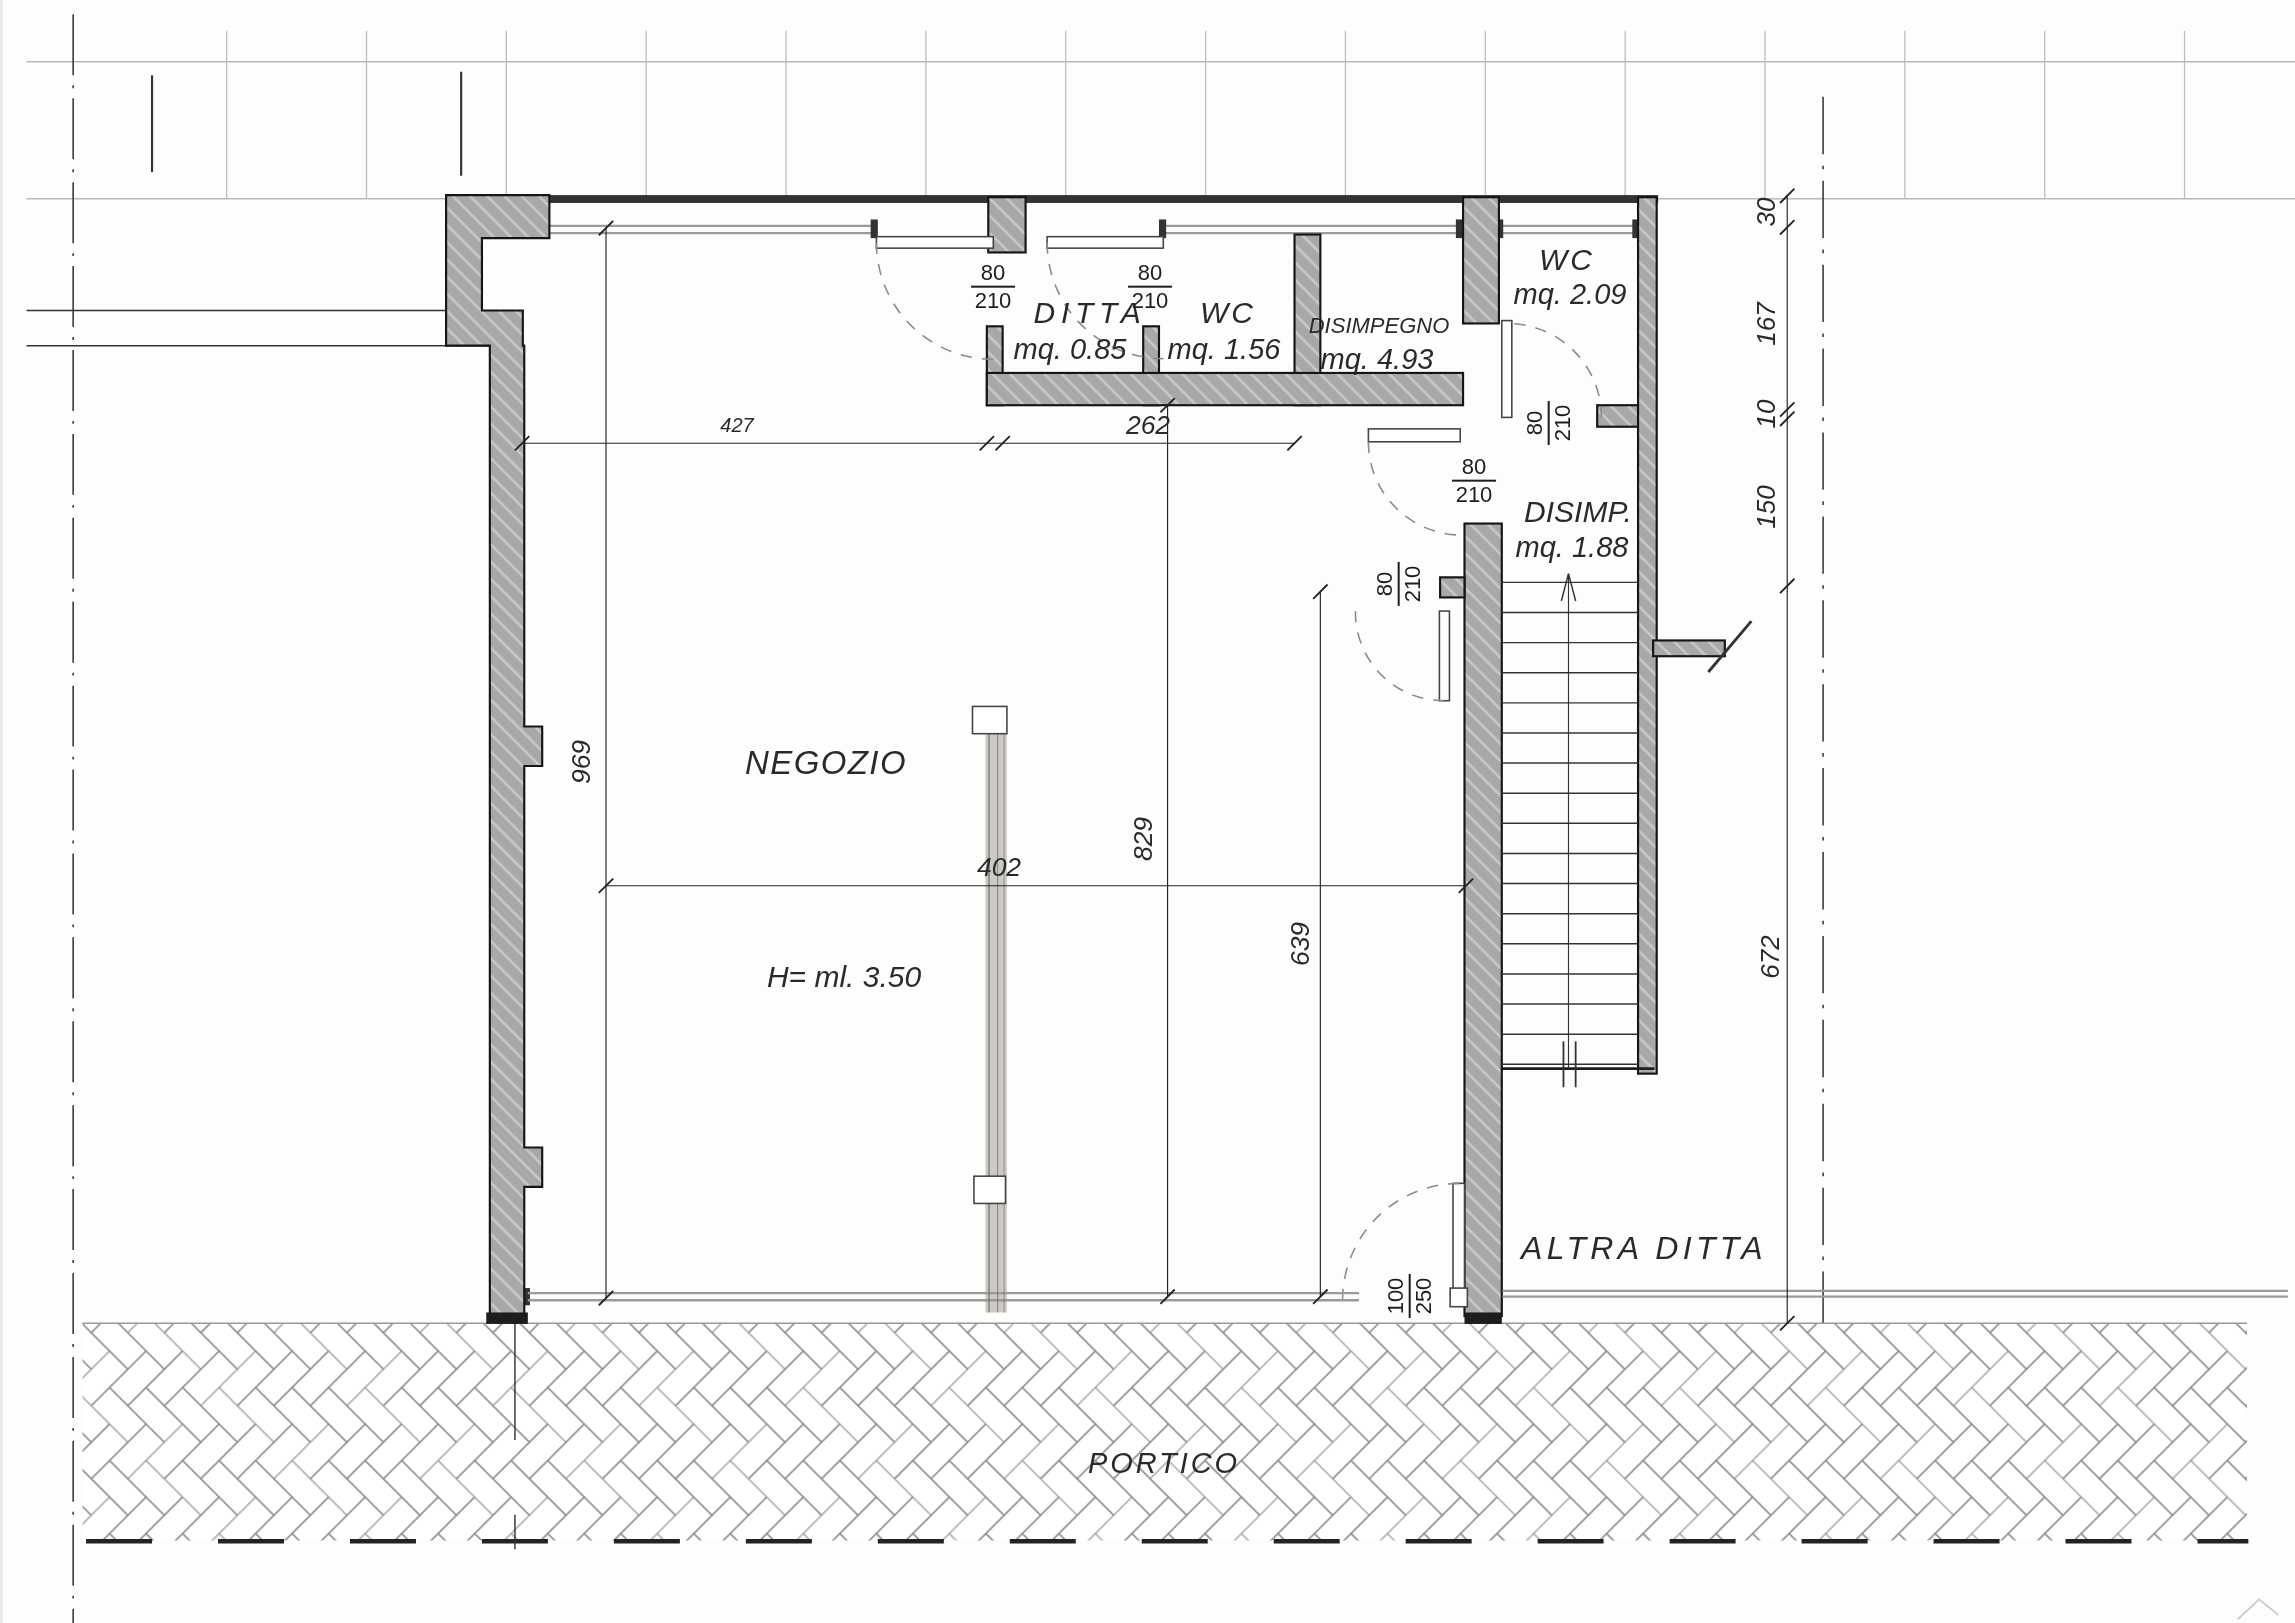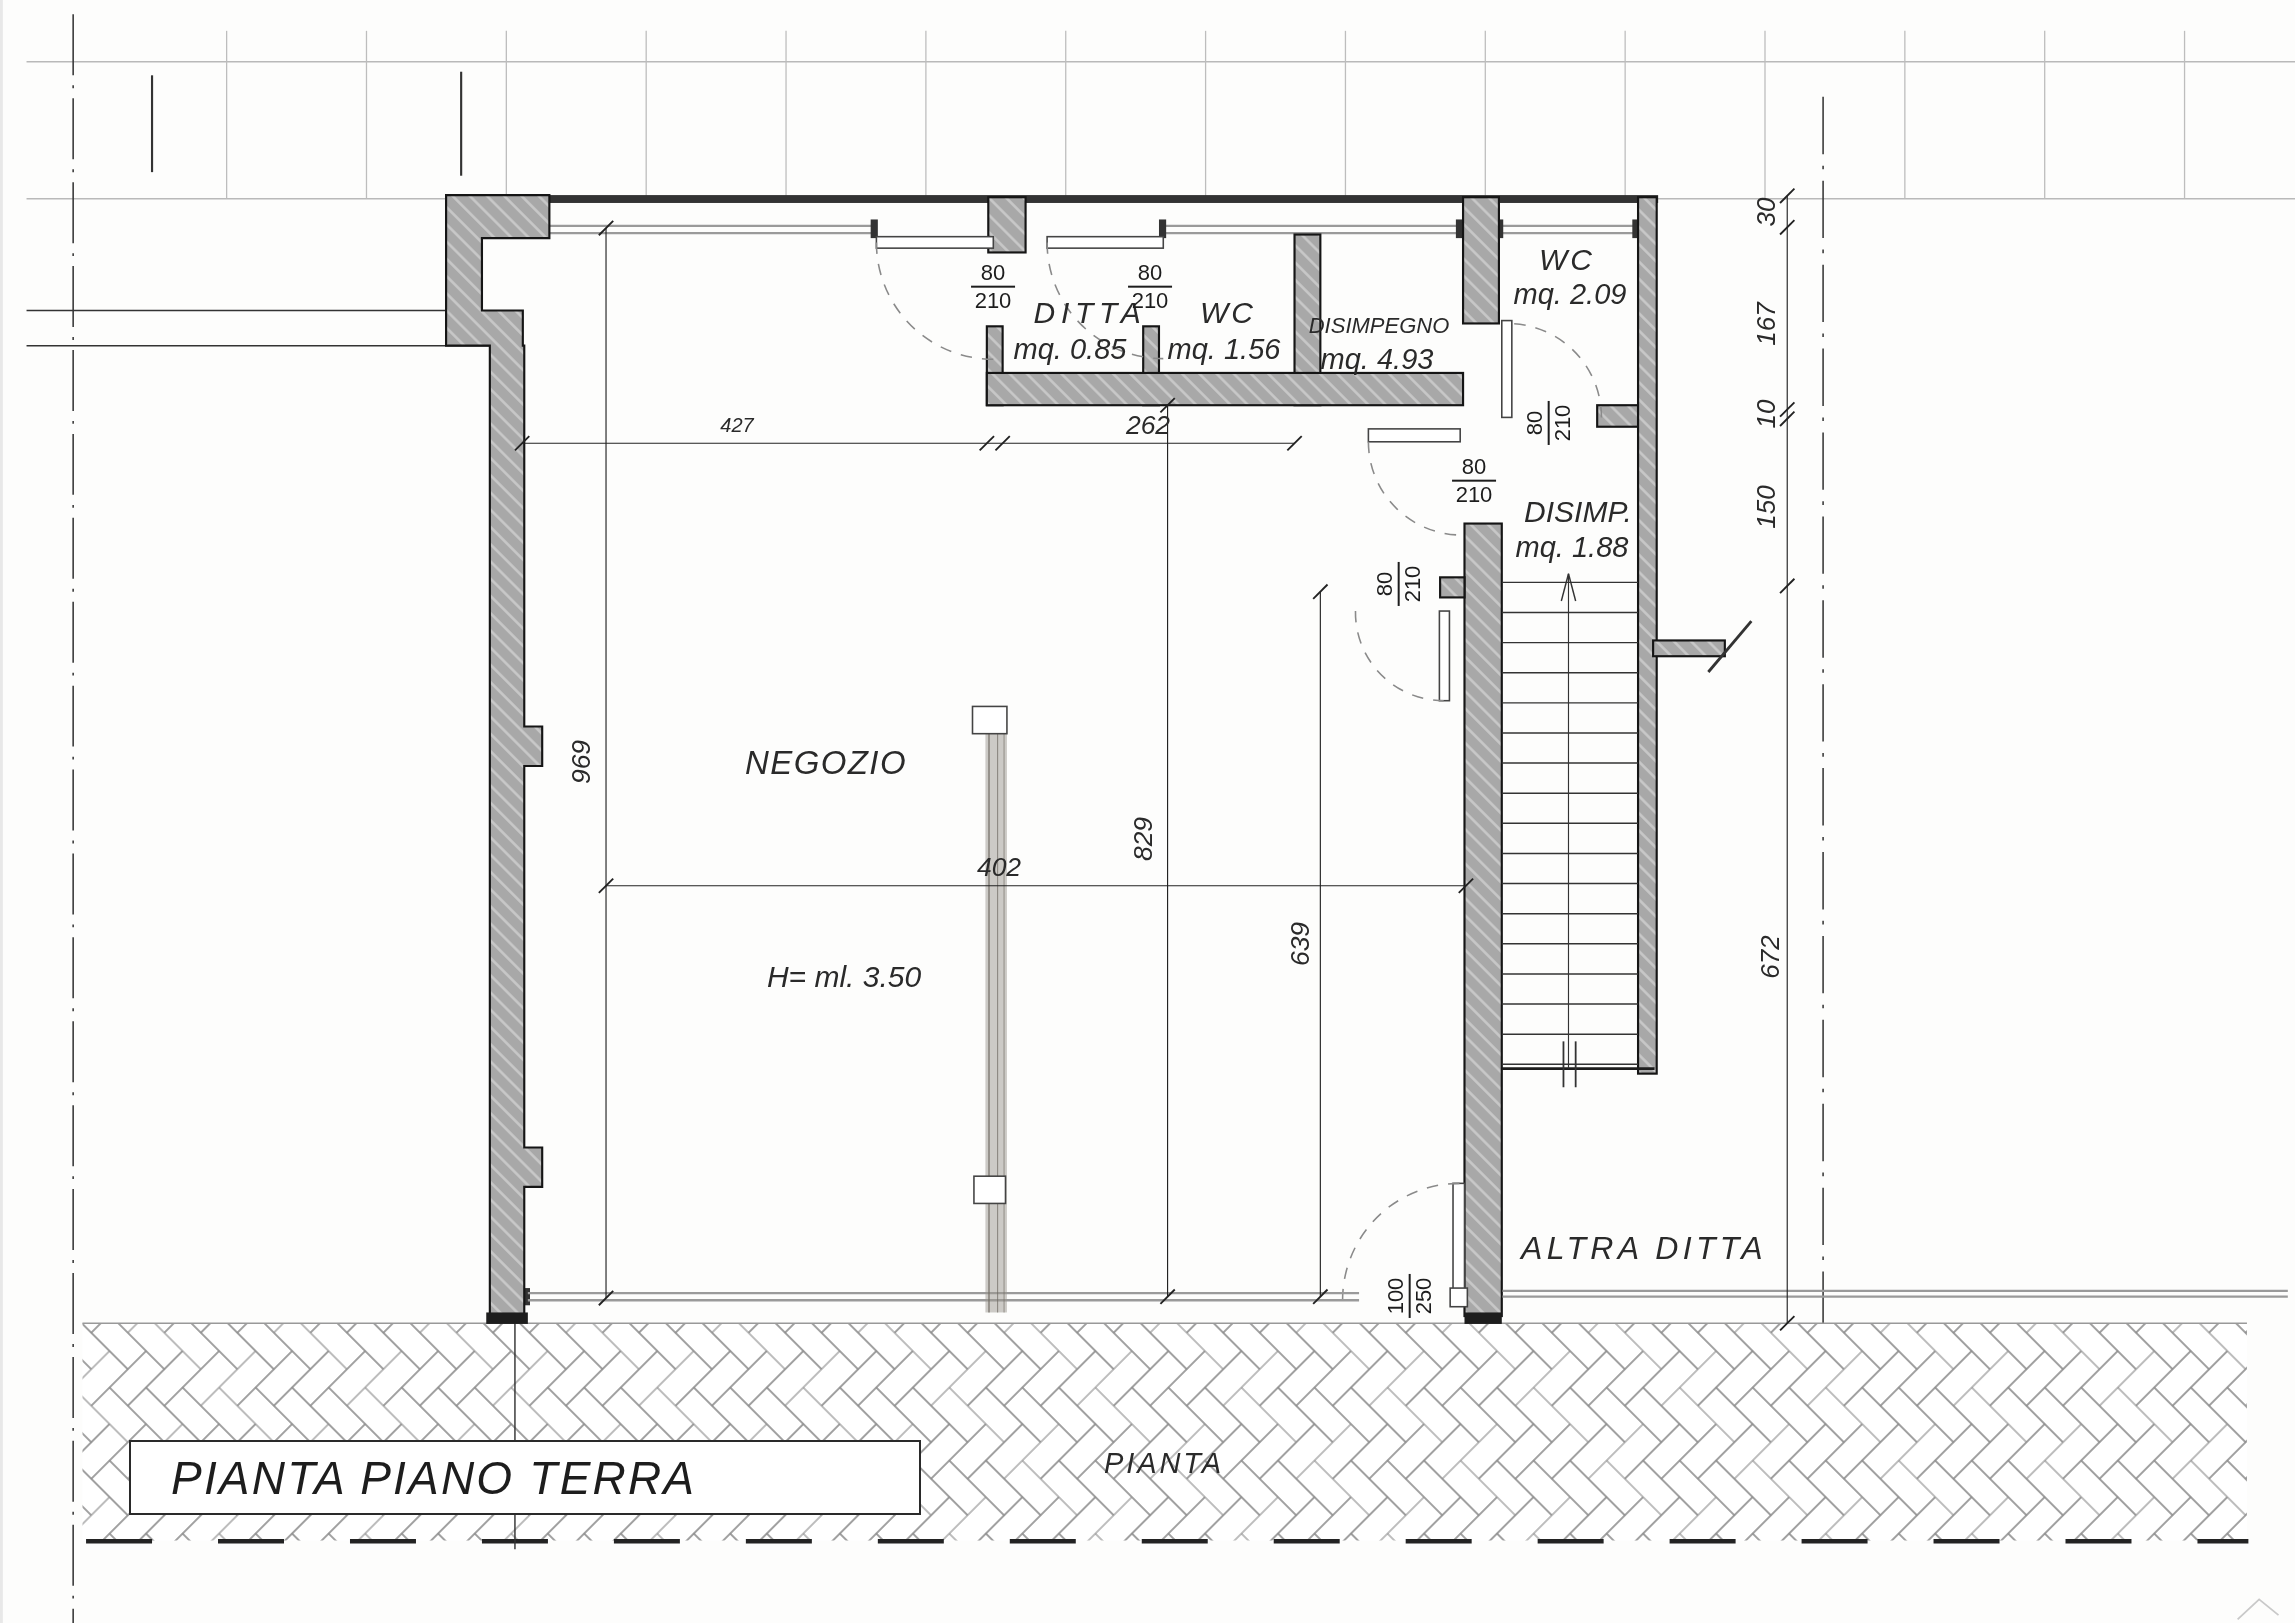--- a/index.html
+++ b/index.html
@@ -238,21 +238,21 @@
 <div class="lb it" style="left:1224px;top:349px;font-size:29px">mq. 1.56</div>
 <div class="lb it" style="left:1379px;top:326px;font-size:22px">DISIMPEGNO</div>
 <div class="lb it" style="left:1377px;top:359px;font-size:29px">mq. 4.93</div>
 <div class="lb it" style="left:1567px;top:260px;font-size:30px;letter-spacing:2.9px">WC</div>
 <div class="lb it" style="left:1570px;top:294px;font-size:29px">mq. 2.09</div>
 <div class="lb it" style="left:1578px;top:512px;font-size:30px">DISIMP.</div>
 <div class="lb it" style="left:1572px;top:547px;font-size:29px">mq. 1.88</div>
 <div class="lb it" style="left:826px;top:762px;font-size:33px;letter-spacing:1.4px">NEGOZIO</div>
 <div class="lb it" style="left:844px;top:977px;font-size:30px">H= ml. 3.50</div>
 <div class="lb it" style="left:1644px;top:1248px;font-size:32px;letter-spacing:4.3px">ALTRA DITTA</div>
-<div class="lb it" style="left:1164px;top:1463px;font-size:29px;letter-spacing:2.9px">PIANTA</div>
+<div class="lb it" style="left:1164px;top:1463px;font-size:29px;letter-spacing:2.9px">PORTICO</div>
 
 <div class="frac" style="left:993px;top:287px">
   <span class="num">80</span>
   <span class="den">210</span>
 </div>
 <div class="frac" style="left:1150px;top:287px">
   <span class="num">80</span>
   <span class="den">210</span>
 </div>
 <div class="frac rot" style="left:1549px;top:423px">
@@ -277,18 +277,15 @@
 <div class="lb it" style="left:999px;top:867px;font-size:26.5px">402</div>
 <div class="lb it rot" style="left:581px;top:762px;font-size:26.5px">969</div>
 <div class="lb it rot" style="left:1143px;top:839px;font-size:26.5px">829</div>
 <div class="lb it rot" style="left:1300px;top:944px;font-size:26.5px">639</div>
 <div class="lb it rot" style="left:1766px;top:212px;font-size:26px">30</div>
 <div class="lb it rot" style="left:1766px;top:324px;font-size:26px">167</div>
 <div class="lb it rot" style="left:1766px;top:414px;font-size:26px">10</div>
 <div class="lb it rot" style="left:1766px;top:507px;font-size:26px">150</div>
 <div class="lb it rot" style="left:1770px;top:957px;font-size:26px">672</div>
 
-<div class="titlebox">
-  <div class="titletext">PIANTA PIANO TERRA</div>
-</div>
 
 </div>
 
 
 </body></html>

